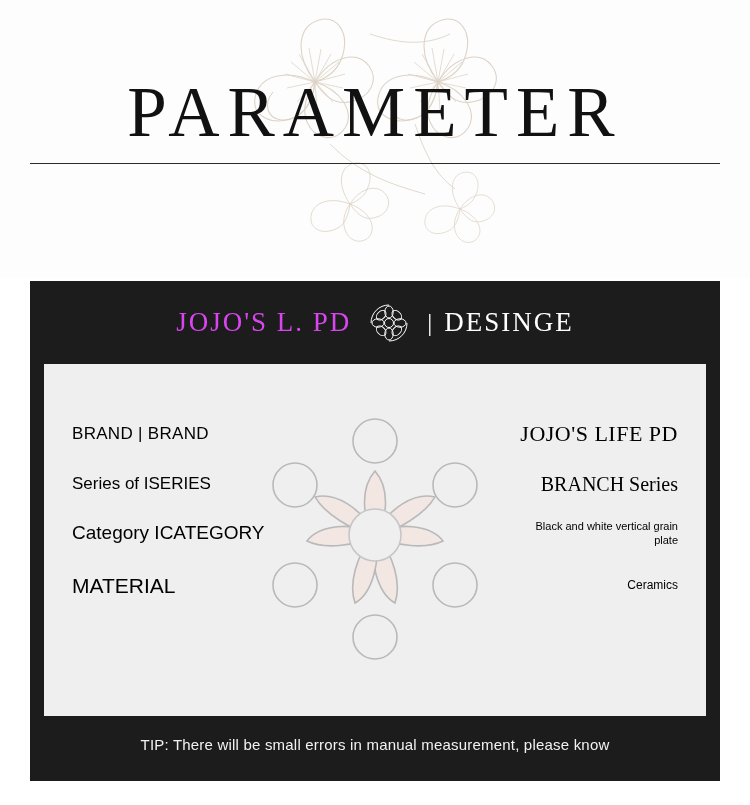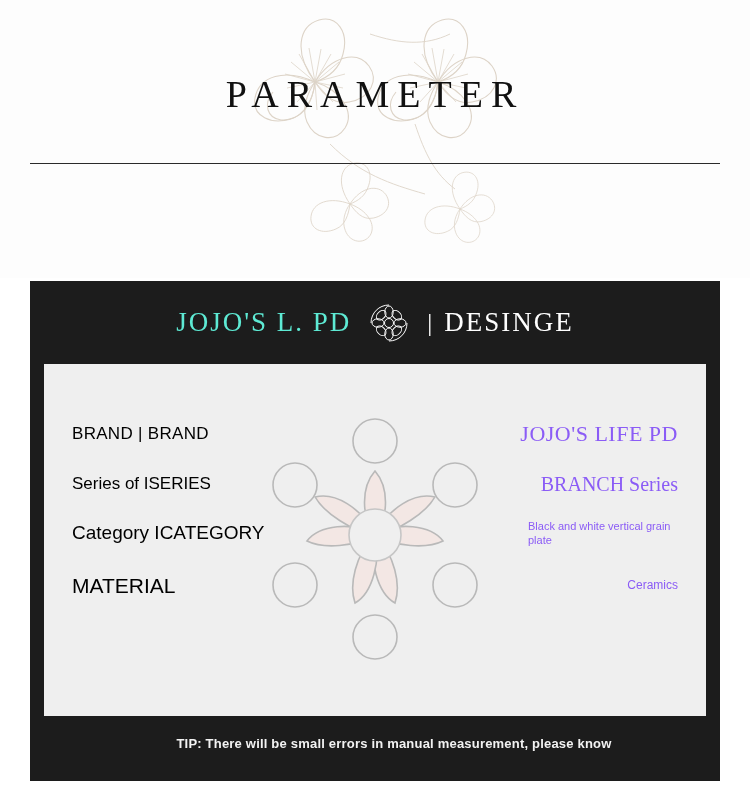--- a/index.html
+++ b/index.html
@@ -32,21 +32,21 @@
     opacity: 0.55;
     pointer-events: none;
   }
   .header-title {
     position: absolute;
     left: 0;
     top: 72px;
     width: 750px;
     text-align: center;
     font-family: "Liberation Serif", serif;
-    font-size: 38px;
+    font-size: 71px;
     letter-spacing: 8px;
     color: #111111;
     font-weight: 400;
   }
   .header-rule {
     position: absolute;
     left: 30px;
     top: 163px;
     width: 690px;
     height: 1px;
@@ -80,21 +80,21 @@
     height: 83px;
     display: flex;
     align-items: center;
     justify-content: center;
     gap: 0px;
   }
   .brand-left {
     font-family: "Liberation Serif", serif;
     font-size: 27px;
     letter-spacing: 2px;
-    color: #5eead4;
+    color: #d946ef;
   }
   .brand-mark {
     margin: 0 14px;
     display: inline-flex;
     align-items: center;
   }
   .brand-sep {
     font-family: "Liberation Serif", serif;
     font-size: 25px;
     color: #ffffff;
@@ -137,21 +137,22 @@
     justify-content: space-between;
     padding: 0 28px;
     box-sizing: border-box;
   }
   .row-label {
     color: #000000;
     text-align: left;
     line-height: 1.2;
   }
   .row-value {
-    color: #8b5cf6;
+    color: #000000;
+    text-align: right;
     line-height: 1.25;
   }
   .r1 { top: 139px; }
   .r2 { top: 190px; }
   .r3 { top: 238px; }
   .r4 { top: 292px; }
   .r5 { top: 352px; }
 
   .r1 .row-label { font-size: 17px; letter-spacing: 0.3px; }
   .r1 .row-value { font-family: "Liberation Serif", serif; font-size: 22px; letter-spacing: 0.5px; }
@@ -184,24 +185,23 @@
   .panel-rows .r5 { top: 267px; }
 
   
   .card-tip {
     position: absolute;
     left: 0;
     top: 455px;
     width: 690px;
     text-align: center;
     color: #f2f2f2;
-    font-size: 13px;
-    font-weight: bold;
+    font-size: 15px;
+    font-weight: normal;
     letter-spacing: 0.2px;
-    padding-left: 19px;
   }
 </style>
 </head>
 <body>
 
 <div class="header">
 
   <svg class="header-flowers" viewBox="0 0 330 270">
     <g fill="none" stroke="#c3b29c" stroke-width="1.1">
 

